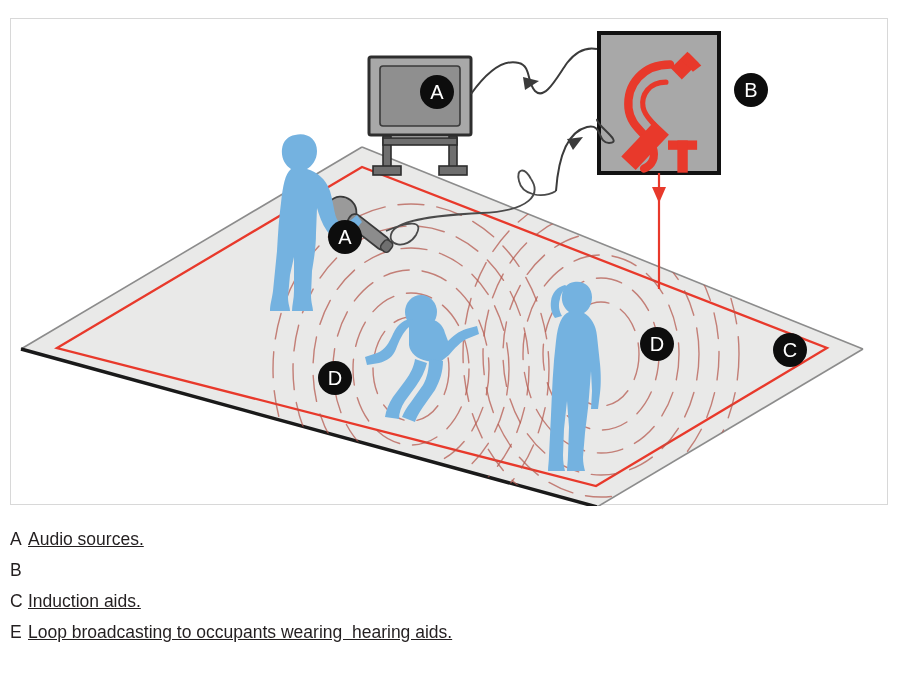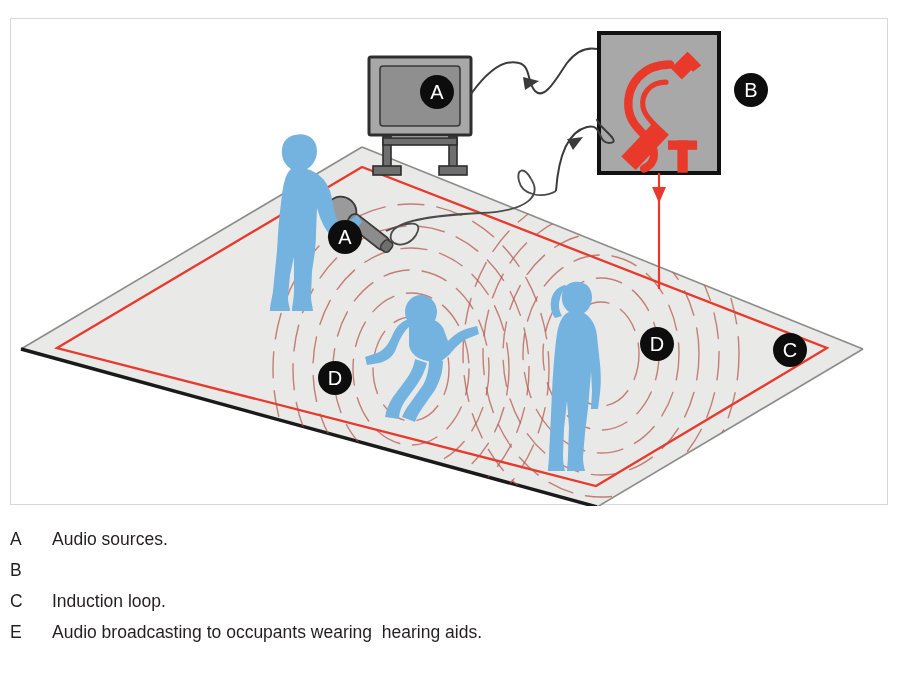--- a/index.html
+++ b/index.html
@@ -54,24 +54,25 @@
   .legend-key {
     position: absolute;
     left: 10px;
     top: 0;
     width: 24px;
     font-size: 17.5px;
     letter-spacing: 0.2px;
   }
   .legend-text {
     position: absolute;
-    left: 52px;
+    left: 28px;
     top: 0;
     font-size: 17.5px;
     white-space: pre;
+    text-decoration: underline;
   }
 </style>
 </head>
 <body>
 
 <div id="page">
 
   <div id="diagram-frame">
     <svg id="scene-svg" viewBox="0 0 878 487">
 
@@ -259,21 +260,21 @@
   <div id="legend">
     <div class="legend-row">
       <span class="legend-key">A</span>
       <span class="legend-text">Audio sources.</span>
     </div>
     <div class="legend-row">
       <span class="legend-key">B</span>
     </div>
     <div class="legend-row">
       <span class="legend-key">C</span>
-      <span class="legend-text">Induction loop.</span>
+      <span class="legend-text">Induction aids.</span>
     </div>
     <div class="legend-row">
       <span class="legend-key">E</span>
-      <span class="legend-text">Audio broadcasting to occupants wearing  hearing aids.</span>
+      <span class="legend-text">Loop broadcasting to occupants wearing  hearing aids.</span>
     </div>
   </div>
 
 </div>
 
 </body></html>

